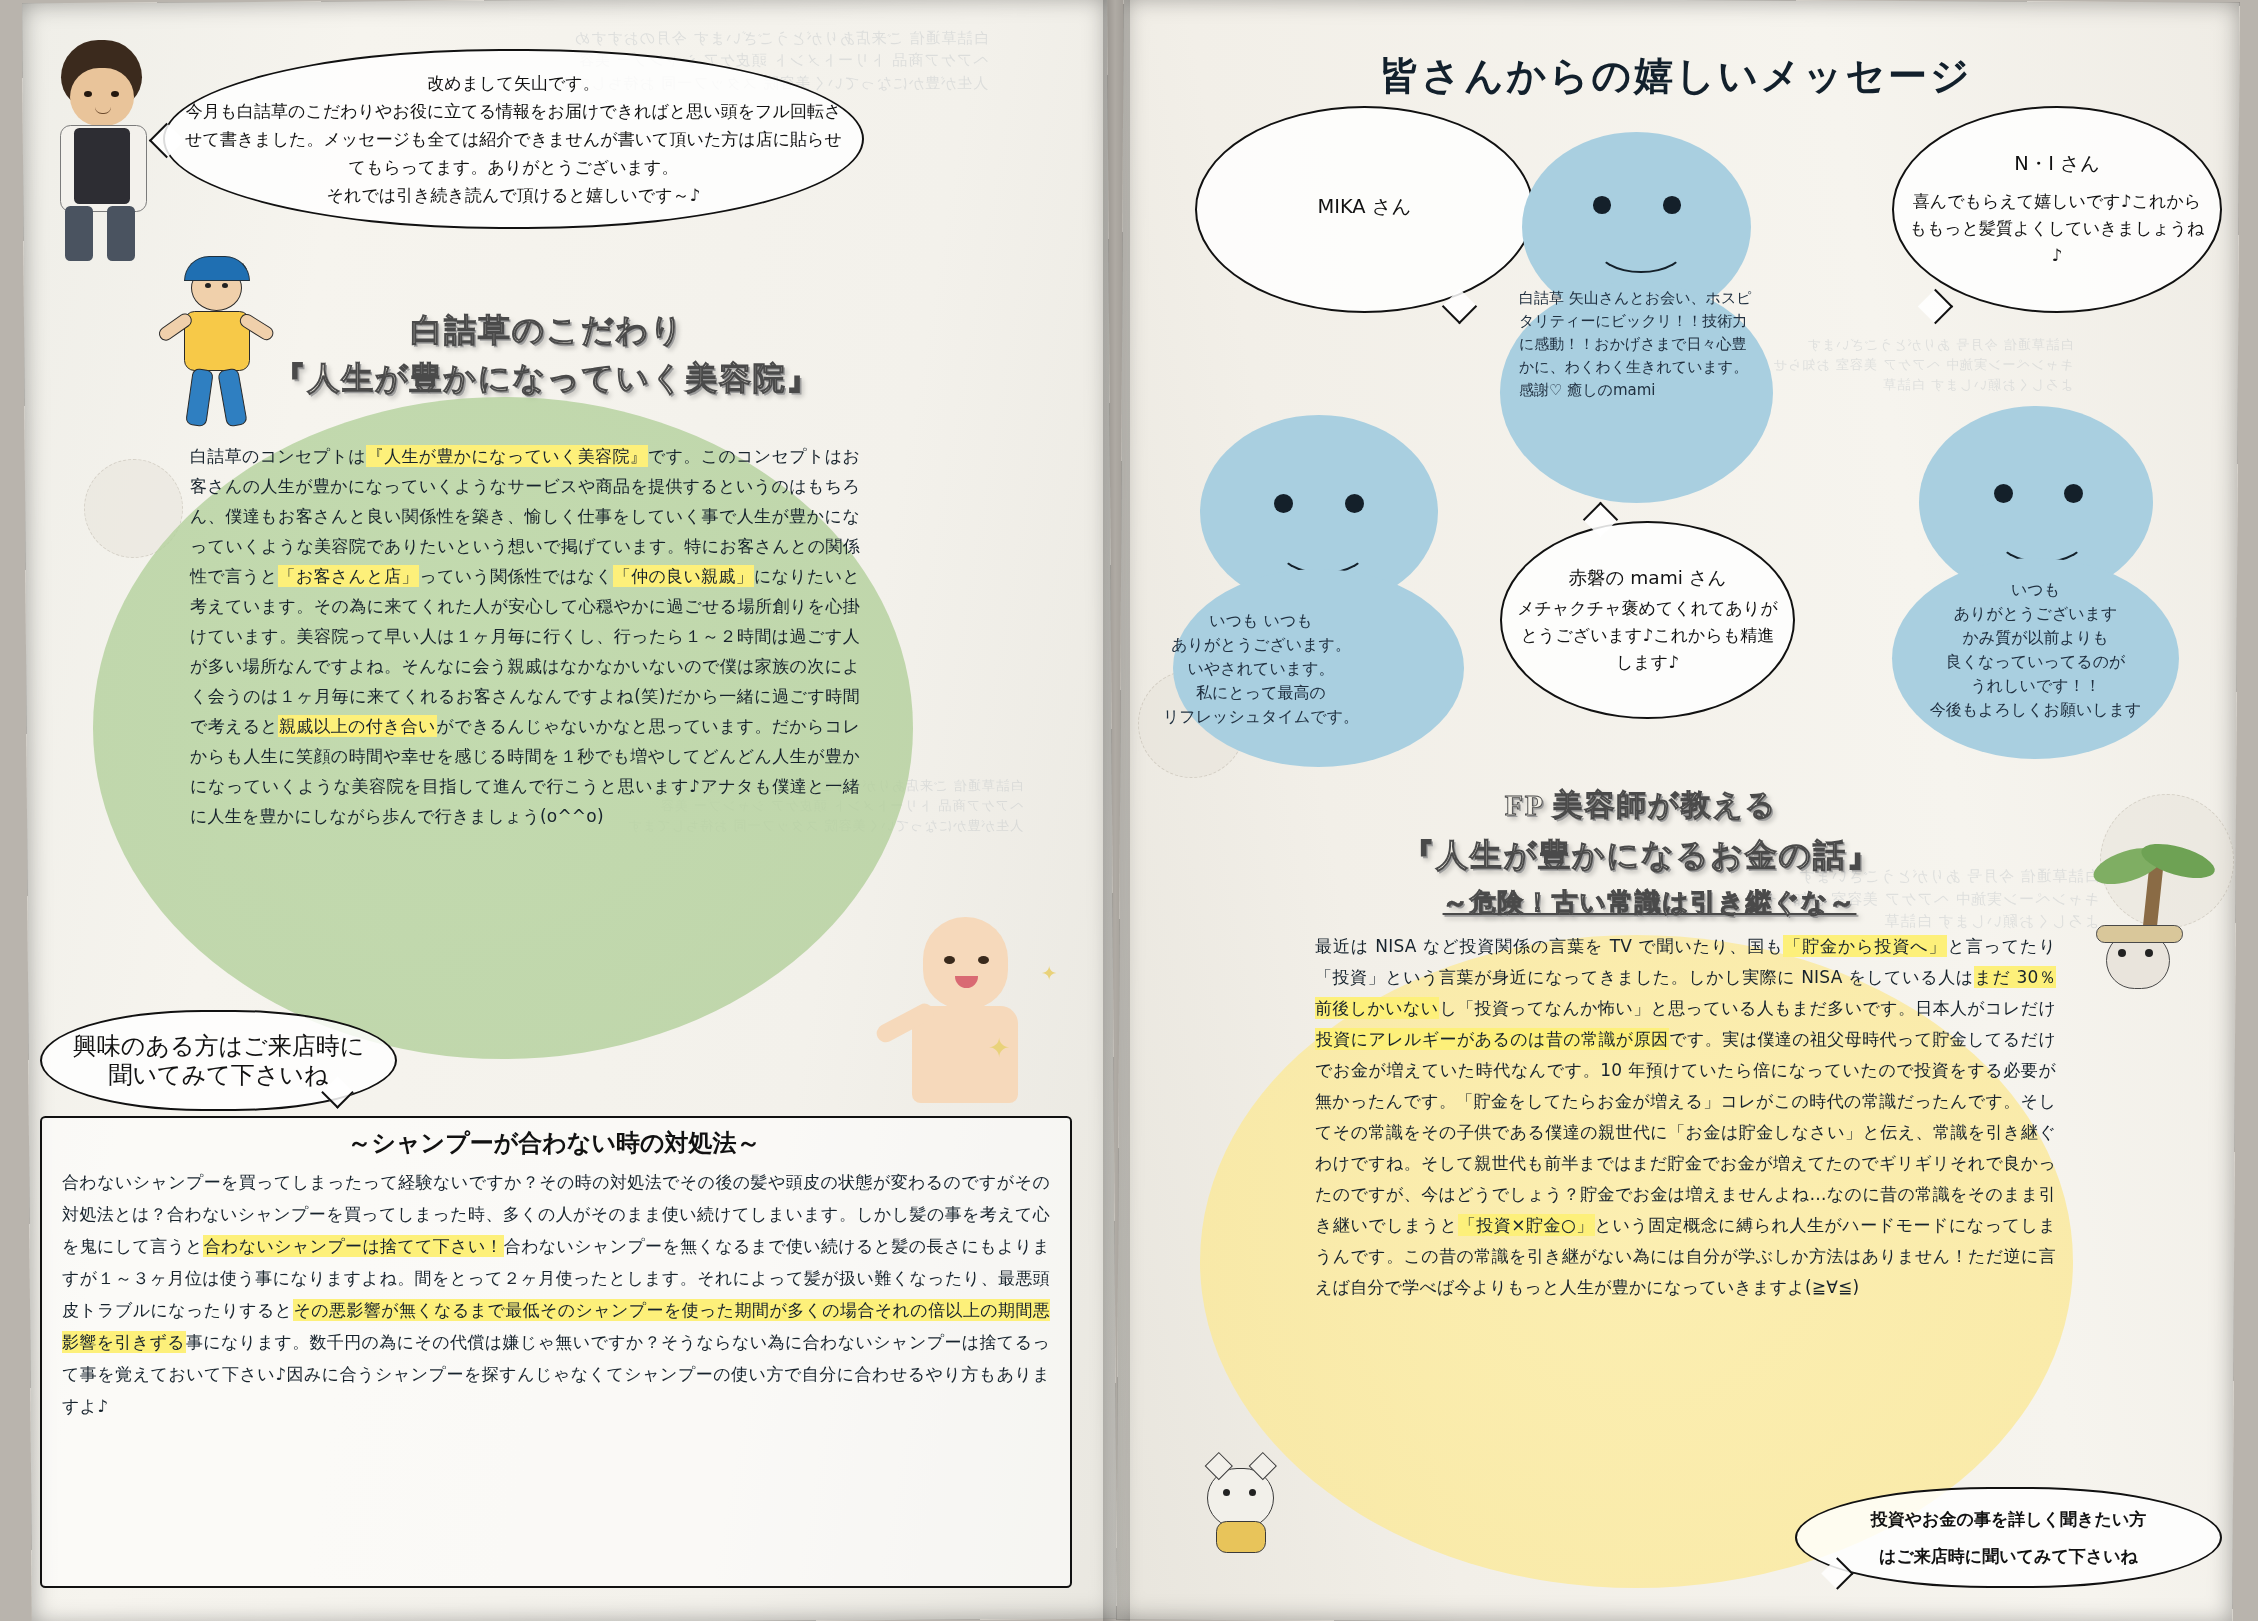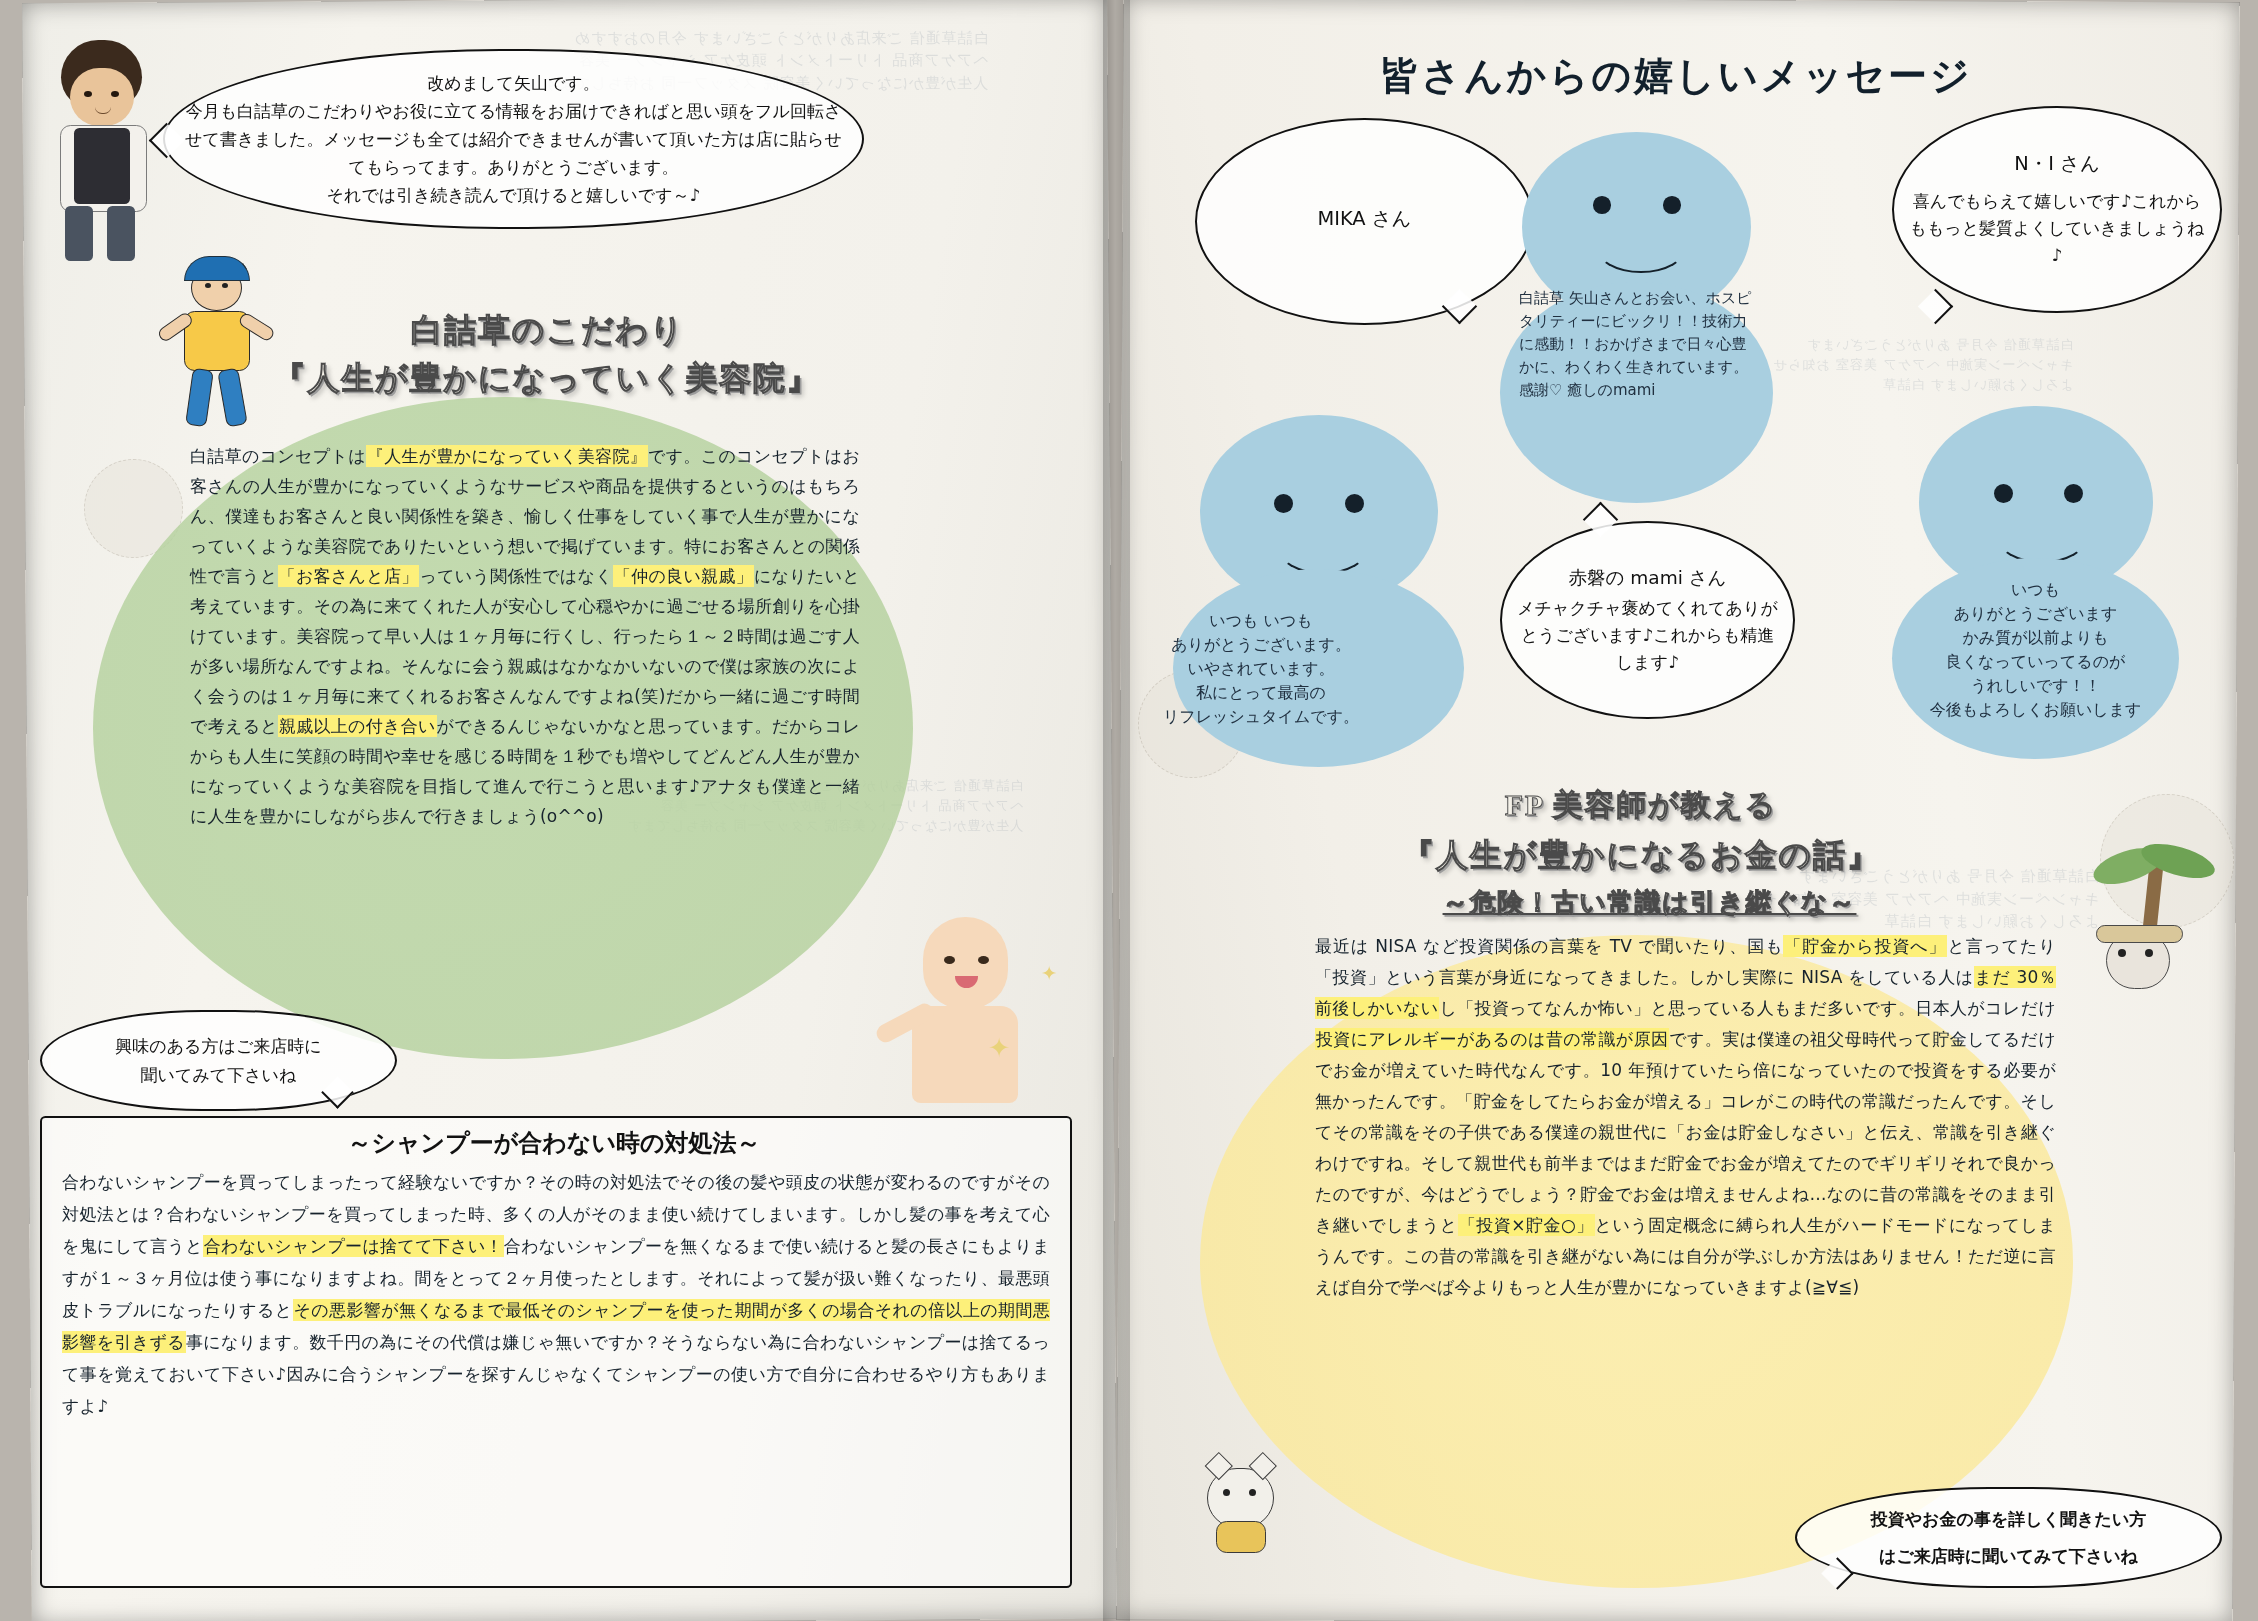--- a/index.html
+++ b/index.html
@@ -156,41 +156,41 @@
   <div style="position:absolute;left:97px;top:74px;width:10.6px;height:8px;border-radius:50%;background:#3a2a1c;"></div>
   <div style="position:absolute;left:131px;top:74px;width:10.6px;height:8px;border-radius:50%;background:#3a2a1c;"></div>
   <div style="position:absolute;left:108px;top:94px;width:23px;height:11.5px;background:#d96a73;border-radius:0 0 12.4px 12.4px;"></div>
   <div style="position:absolute;left:65px;top:124px;width:106px;height:97px;border-radius:17.6px 17.6px 8.8px 8.8px;background:#f6d9bb;"></div>
   <div style="position:absolute;left:26.5px;top:132px;width:62px;height:17.6px;border-radius:10.6px;background:#f6d9bb;transform:rotate(-28deg);"></div>
 </div>
 <div class="art" style="left:988px;top:1032px;font-size:26.5px;color:#e9d27a;">✦</div>
 <div class="art" style="left:1041px;top:962px;font-size:19.4px;color:#e9d27a;">✦</div>
 
 <div class="balloon" style="left:40px;top:1010px;width:353px;height:97px;border-radius:50%/55%;">
-  <div class="inner" style="white-space:pre-line;font-size:17px;line-height:29px;">興味のある方はご来店時に
+  <div class="inner" style="white-space:pre-line;font-size:24px;line-height:29px;">興味のある方はご来店時に
 聞いてみて下さいね</div>
 </div>
 <div class="tail" style="left:326px;top:1081px;width:21px;height:21px;transform:rotate(-45deg);border-right:none;border-top:none;"></div>
 
 <div class="boxed" style="left:40px;top:1116px;width:1028px;height:468px;"></div>
 <div class="t" style="left:40px;top:1127px;width:1028px;text-align:center;font-size:24px;font-weight:700;color:#111;">～シャンプーが合わない時の対処法～</div>
 <div class="t body-txt" style="left:62px;top:1166px;width:988px;text-align:justify;line-height:32px;">合わないシャンプーを買ってしまったって経験ないですか？その時の対処法でその後の髪や頭皮の状態が変わるのですがその対処法とは？合わないシャンプーを買ってしまった時、多くの人がそのまま使い続けてしまいます。しかし髪の事を考えて心を鬼にして言うと<span class="hl-y">合わないシャンプーは捨てて下さい！</span>合わないシャンプーを無くなるまで使い続けると髪の長さにもよりますが１～３ヶ月位は使う事になりますよね。間をとって２ヶ月使ったとします。それによって髪が扱い難くなったり、最悪頭皮トラブルになったりすると<span class="hl-y">その悪影響が無くなるまで最低そのシャンプーを使った期間が多くの場合それの倍以上の期間悪影響を引きずる</span>事になります。数千円の為にその代償は嫌じゃ無いですか？そうならない為に合わないシャンプーは捨てるって事を覚えておいて下さい♪因みに合うシャンプーを探すんじゃなくてシャンプーの使い方で自分に合わせるやり方もありますよ♪</div>
 
 <div class="art" style="left:1191px;top:1447px;width:97px;height:106px;">
   <div style="position:absolute;left:16px;top:21px;width:65px;height:58px;border-radius:34px;background:#f2f0ea;border:1.8px solid #3a3a3a;"></div>
   <div style="position:absolute;left:17.6px;top:8.8px;width:17.6px;height:17.6px;background:#f2f0ea;border:1.8px solid #3a3a3a;transform:rotate(45deg);"></div>
   <div style="position:absolute;left:62px;top:8.8px;width:17.6px;height:17.6px;background:#f2f0ea;border:1.8px solid #3a3a3a;transform:rotate(45deg);"></div>
   <div style="position:absolute;left:32px;top:42px;width:7px;height:7px;border-radius:50%;background:#222;"></div>
   <div style="position:absolute;left:58px;top:42px;width:7px;height:7px;border-radius:50%;background:#222;"></div>
   <div style="position:absolute;left:25px;top:74px;width:48px;height:30px;border-radius:10.6px;background:#e8c45a;border:1.8px solid #3a3a3a;"></div>
 </div>
 
 <div class="page-head" style="left:1235px;top:49px;width:882px;">皆さんからの嬉しいメッセージ</div>
 
-<div class="balloon" style="left:1195px;top:118px;width:335px;height:203px;border-radius:50%/50%;">
+<div class="balloon" style="left:1195px;top:106px;width:335px;height:203px;border-radius:50%/50%;">
   <div class="inner">
     <div style="font-size:19.4px;margin-bottom:5.3px;">MIKA さん</div>
   </div>
 </div>
 <div class="tail" style="left:1447px;top:294px;width:23px;height:23px;transform:rotate(-45deg);border-right:none;border-top:none;"></div>
 
 <div class="balloon" style="left:1892px;top:106px;width:326px;height:203px;border-radius:50%/50%;">
   <div class="inner">
     <div style="font-size:19.4px;margin-bottom:11px;">N・I さん</div>
     <div style="white-space:pre-line;font-size:17px;line-height:27px;">喜んでもらえて嬉しいです♪これからももっと髪質よくしていきましょうね♪</div>

